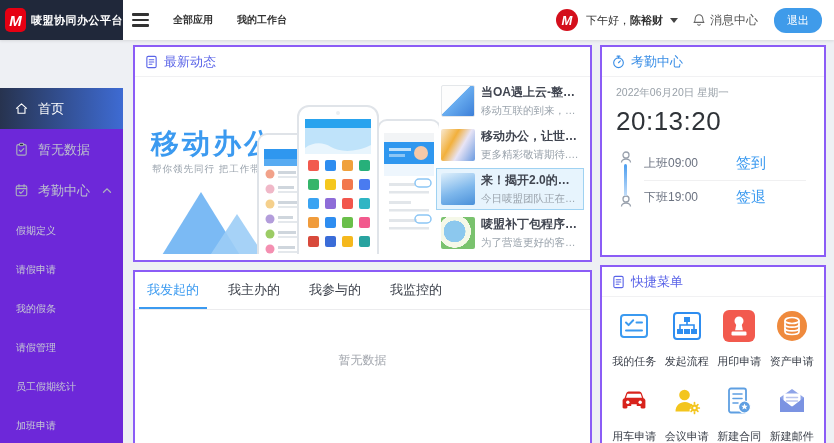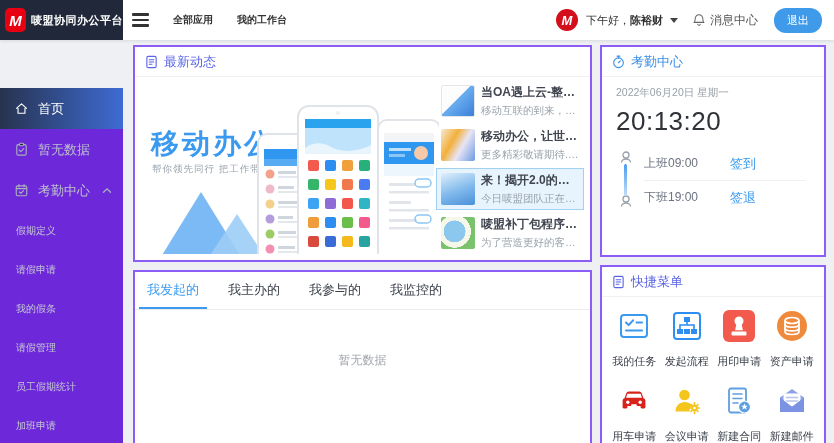--- a/index.html
+++ b/index.html
@@ -80,21 +80,21 @@
   .card-att{ left:477px; top:5px; width:226px; height:212px; }
   .att-body{ padding:9px 14px 0; }
   .att-date{ font-size:10.5px; color:#98a0a8; }
   .att-time{ font-size:26px; color:#2f3338; letter-spacing:.5px; margin:6px 0 12px; }
   .timeline{ position:relative; padding-left:0; }
   .tl-rail{ position:absolute; left:2px; top:2px; width:14px; height:58px; }
   .tl-line{ position:absolute; left:6px; top:13px; width:3px; height:32px;
     background:linear-gradient(180deg,#4a9df0,#c3ddf8); border-radius:2px; }
   .att-row{ display:flex; align-items:center; height:29px; padding-left:28px; }
   .att-row .lbl{ font-size:12px; color:#6b7280; width:64px; }
-  .att-link{ font-size:13px; color:#3b9af0; margin-left:22px; cursor:pointer; text-decoration:none; }
+  .att-link{ font-size:15px; color:#3b9af0; margin-left:28px; cursor:pointer; text-decoration:none; }
   .att-div{ border-top:1px solid #f0f0f1; margin:2px 4px 2px 28px; }
   
   .card-quick{ left:477px; top:225px; width:226px; bottom:-2px; }
   .quick-grid{ display:grid; grid-template-columns:repeat(4,1fr); row-gap:16px; padding:13px 6px 0; }
   .quick-item{ text-align:center; cursor:pointer; }
   .quick-item svg{ width:32px; height:32px; }
   .quick-label{ font-size:11px; color:#3c414b; margin-top:8px; white-space:nowrap; }
 </style>
 </head>
 <body>

